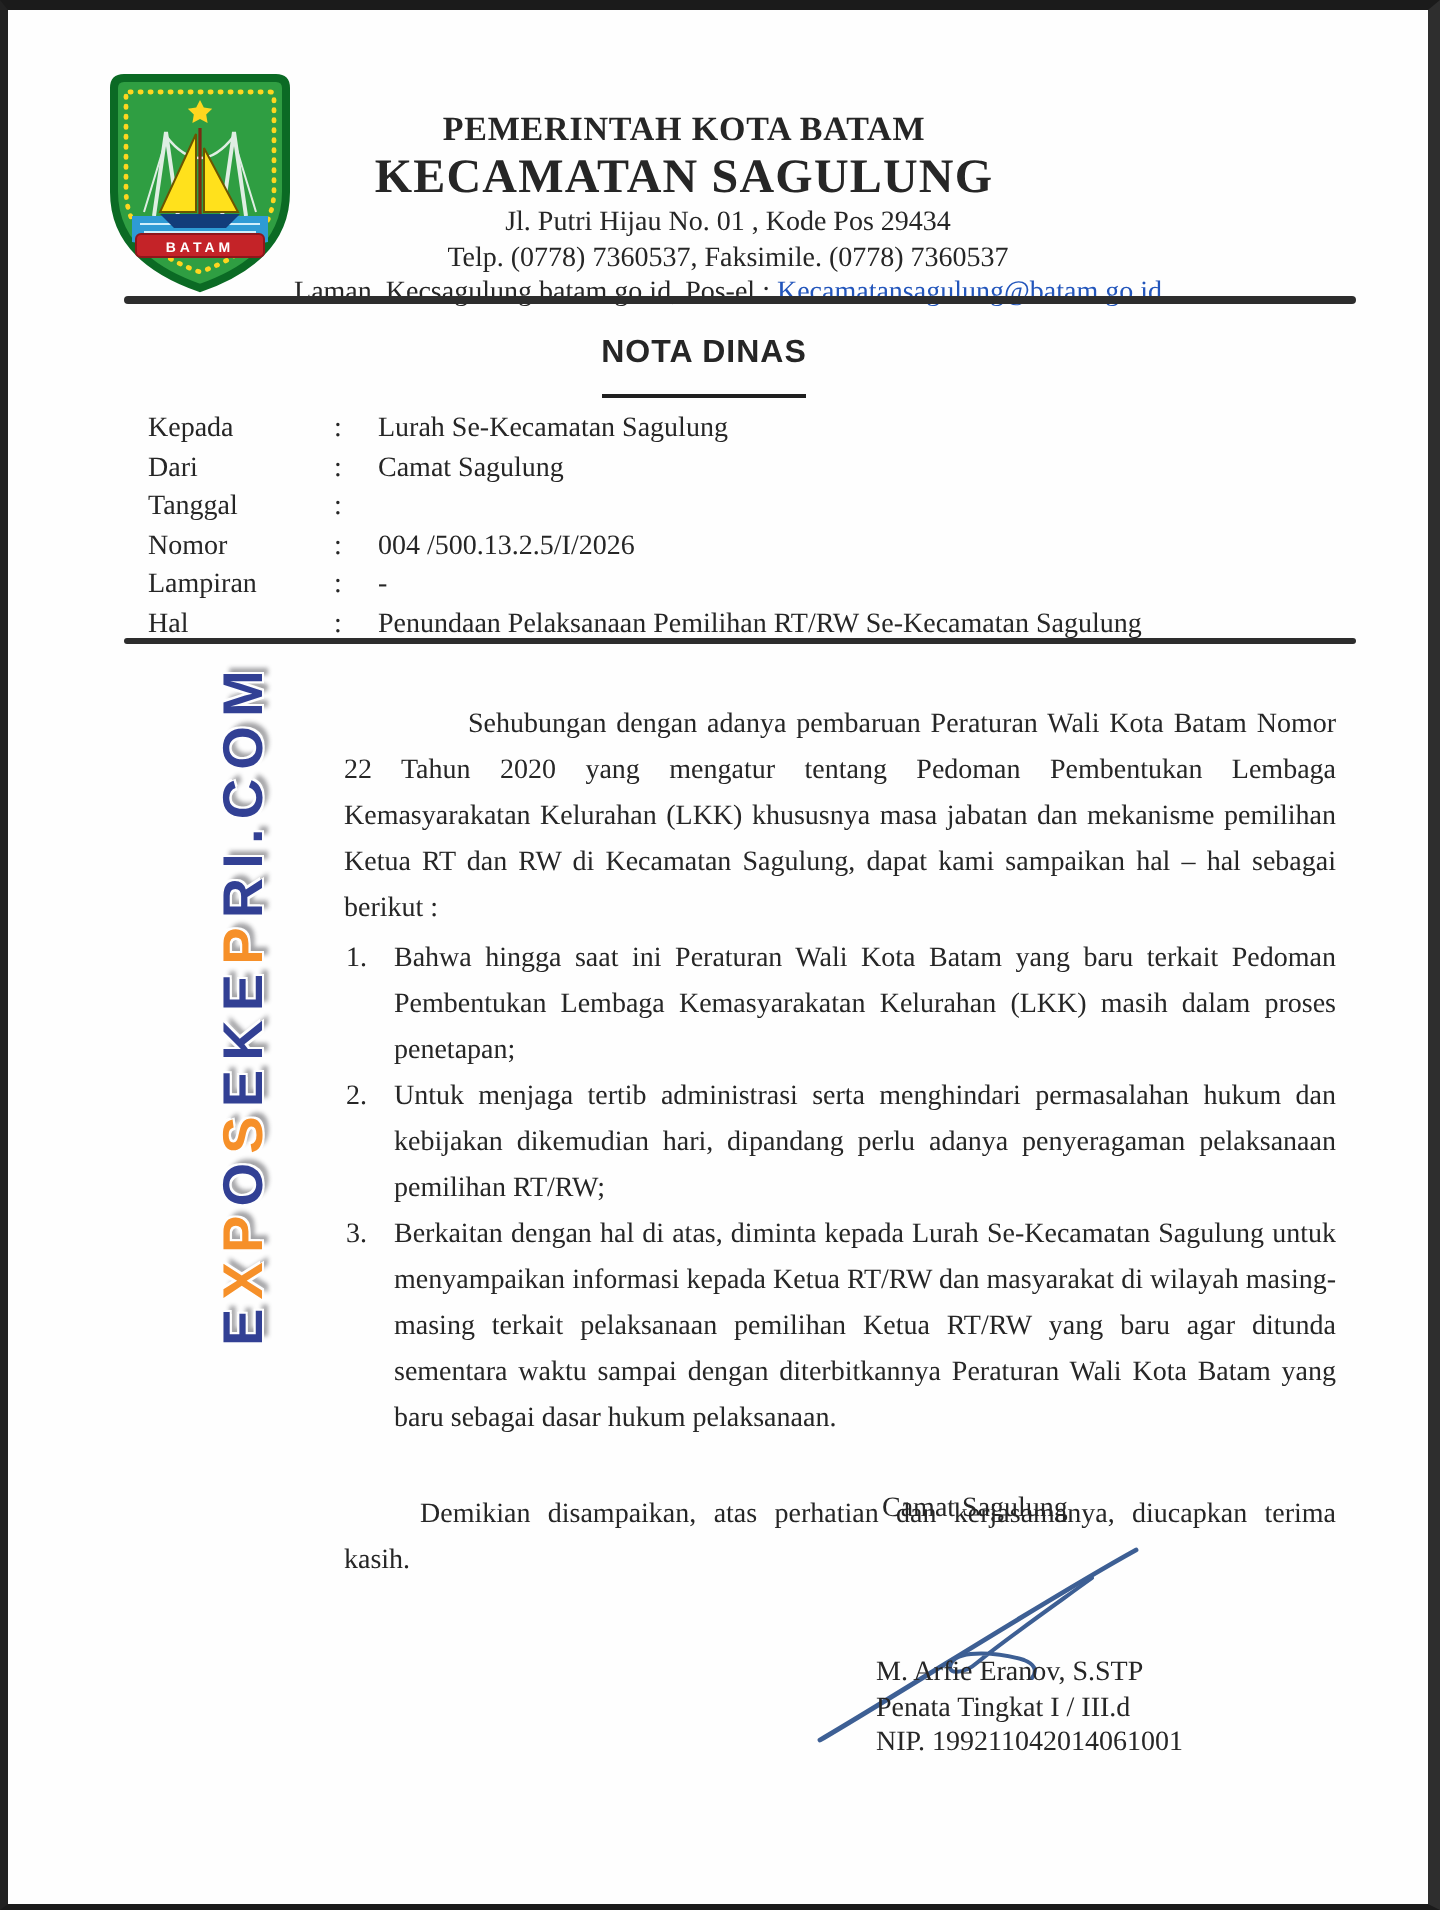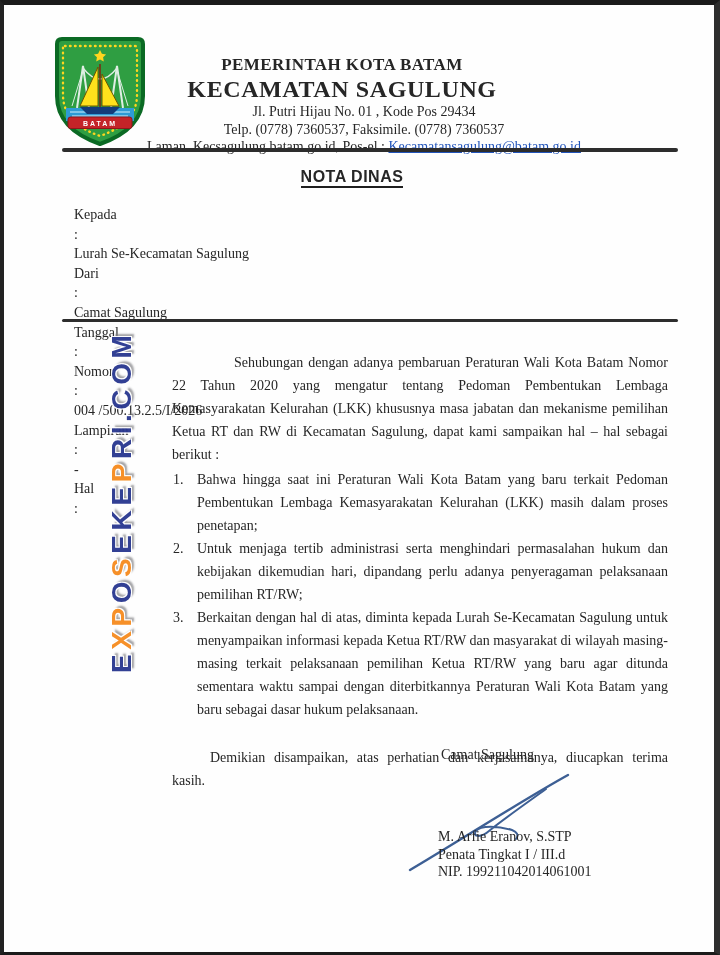--- a/index.html
+++ b/index.html
@@ -16,24 +16,24 @@
   .h-gov  { font-size:17px; font-weight:bold; letter-spacing:.4px; line-height:20px; }
   .h-dist { font-size:24px; font-weight:bold; letter-spacing:.6px; line-height:28px; }
   .h-addr { font-size:14px; line-height:17.5px;padding-left:44px; }
   .h-link { color:var(--link,#2255bb); text-decoration:underline; }
   .rule { position:absolute; left:58px; width:616px; height:4px; background:#2d2d2d; border-radius:2px; }
   .rule1 { top:143px; }
   .rule2 { top:314px; height:3px; }
   
   .doc-title { position:absolute; left:60px; top:163px; width:576px; text-align:center;
     font-family:"Liberation Sans", sans-serif; font-weight:bold; font-size:16px; letter-spacing:.5px; }
-  .doc-title span { border-bottom:2.5px solid #1f1f1f; padding-bottom:1px; }
+  .doc-title span { border-bottom:2.5px solid #1f1f1f; padding-bottom:12px; }
   
   .meta { position:absolute; left:70px; top:200px; width:596px; font-size:14px; }
-  .meta-row { display:flex; line-height:19.6px;flex-direction:column; }
+  .meta-row { display:flex; line-height:19.6px; }
   .meta-label { width:93px; }
   .meta-colon { width:22px; }
   .meta-value { flex:1; }
   
   .watermark {
     position:absolute; left:96px; top:668px; width:338px; height:44px;
     transform:rotate(-90deg); transform-origin:0 0;
     display:flex; justify-content:space-between; align-items:center;
     font-family:"Liberation Sans", sans-serif; font-weight:bold; font-size:28px;
     text-shadow:-1px -1px 0 #fff, 1px -1px 0 #fff, -1px 1px 0 #fff, 1px 1px 0 #fff,
@@ -108,20 +108,21 @@
       <span class="meta-value">004 /500.13.2.5/I/2026</span>
     </div>
     <div class="meta-row">
       <span class="meta-label">Lampiran</span>
       <span class="meta-colon">:</span>
       <span class="meta-value">-</span>
     </div>
     <div class="meta-row">
       <span class="meta-label">Hal</span>
       <span class="meta-colon">:</span>
+      <span class="meta-value">Penundaan Pelaksanaan Pemilihan RT/RW Se-Kecamatan Sagulung</span>
     </div>
   </div>
 
   <div class="rule rule2"></div>
 
   <div class="watermark">
       <span style="color: rgb(40, 54, 143);">E</span>
       <span style="color: rgb(246, 139, 30);">X</span>
       <span style="color: rgb(246, 139, 30);">P</span>
       <span style="color: rgb(40, 54, 143);">O</span>

